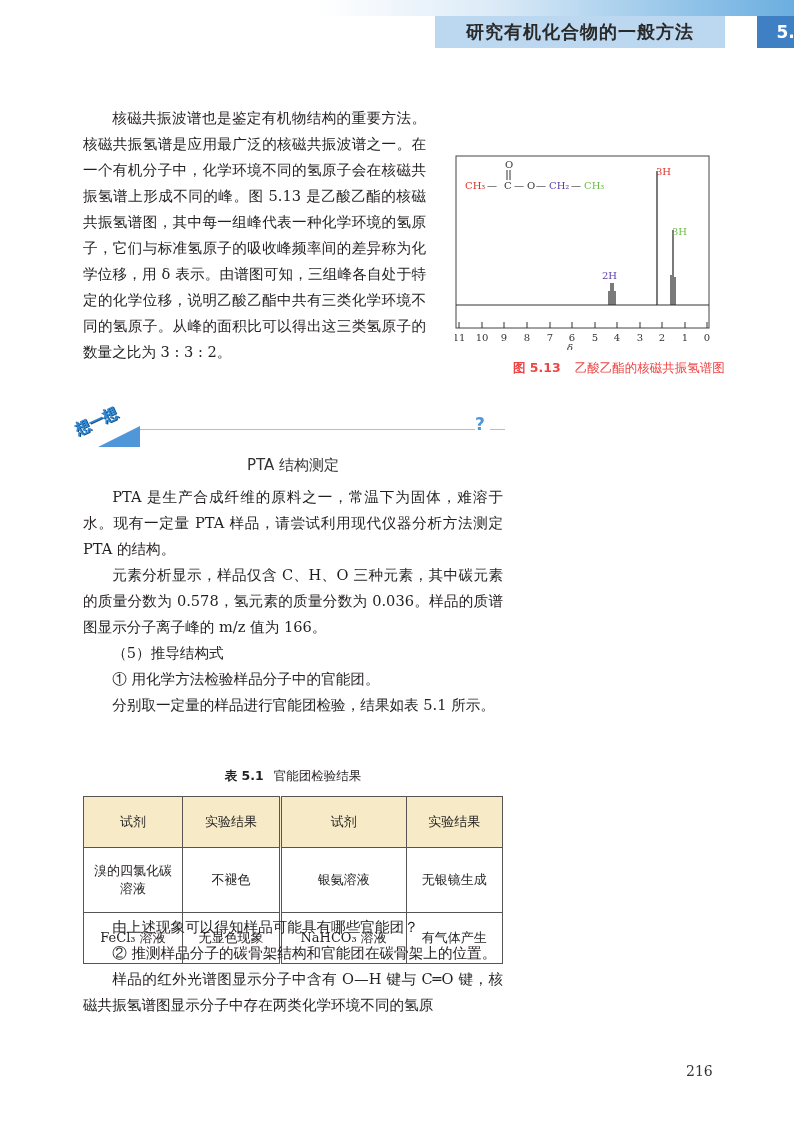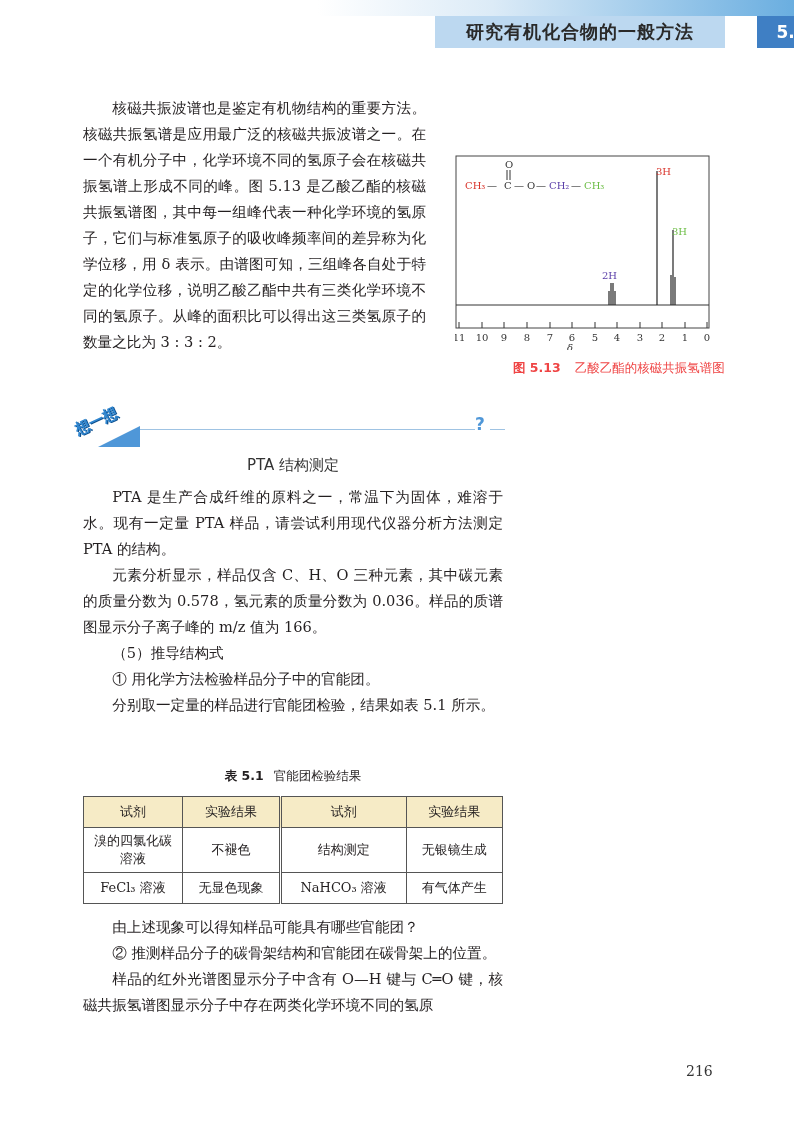--- a/index.html
+++ b/index.html
@@ -25,21 +25,21 @@
     background:#3f7fc4; color:#ffffff;
     display:flex; align-items:center; justify-content:center;
     font-family:"DejaVu Sans", "Liberation Sans", sans-serif;
     font-weight:bold; font-size:17px;margin-left:32px;
   }
   .para {
     position:absolute; font-size:14.6px; line-height:26px; text-align:justify;
   }
   .para p { margin:0; }
   .indent { text-indent:2em; }
-  .intro { left:83px; top:95px; width:343px; }
+  .intro { left:83px; top:105px; width:343px; }
   .figure {
     position:absolute; left:455px; top:155px; width:255px; height:195px;
   }
   .fig-caption {
     position:absolute; left:468px; top:360px; width:240px;
     font-family:"DejaVu Sans","Liberation Sans",sans-serif; font-size:12.5px; color:#ef4444;padding-left:45px;
   }
   .think-header { position:absolute; left:70px; top:410px; width:440px; height:40px; }
   .think-label {
     position:absolute; left:4px; top:2px;
@@ -65,21 +65,21 @@
   .table-caption {
     position:absolute; left:83px; top:768px; width:420px; text-align:center;
     font-family:"DejaVu Sans","Liberation Sans",sans-serif; font-size:12.5px;
   }
   .table-caption b { font-weight:bold; margin-right:10px; }
   table.res {
     position:absolute; left:83px; top:796px; width:420px;
     border-collapse:collapse; font-size:13px; text-align:center;
   }
   table.res td, table.res th {
-    border:1px solid #555; height:30px; padding:0 4px; font-weight:normal;
+    border:1px solid #555; height:30px; padding:10px 4px; font-weight:normal;
   }
   table.res th { background:#f6ebc6; }
   table.res .dbl { border-right:3px double #555; }
   table.res tr.tall td { height:44px; line-height:18px; }
   .body3 { left:83px; top:914px; width:420px; }
   .page-num {
     position:absolute; left:686px; top:1063px; font-size:14px; color:#333;
   }
 </style>
 </head>
@@ -188,21 +188,21 @@
   <tbody>
       <tr>
     <th>试剂</th>
     <th class="dbl">实验结果</th>
     <th>试剂</th>
     <th>实验结果</th>
   </tr>
   <tr class="tall">
     <td style="width:90px">溴的四氯化碳溶液</td>
     <td class="dbl">不褪色</td>
-    <td>结构测定</td>
+    <td>银氨溶液</td>
     <td>无银镜生成</td>
   </tr>
   <tr>
     <td>FeCl₃ 溶液</td>
     <td class="dbl">无显色现象</td>
     <td>NaHCO₃ 溶液</td>
     <td>有气体产生</td>
   </tr>
 </tbody>
   </table>

